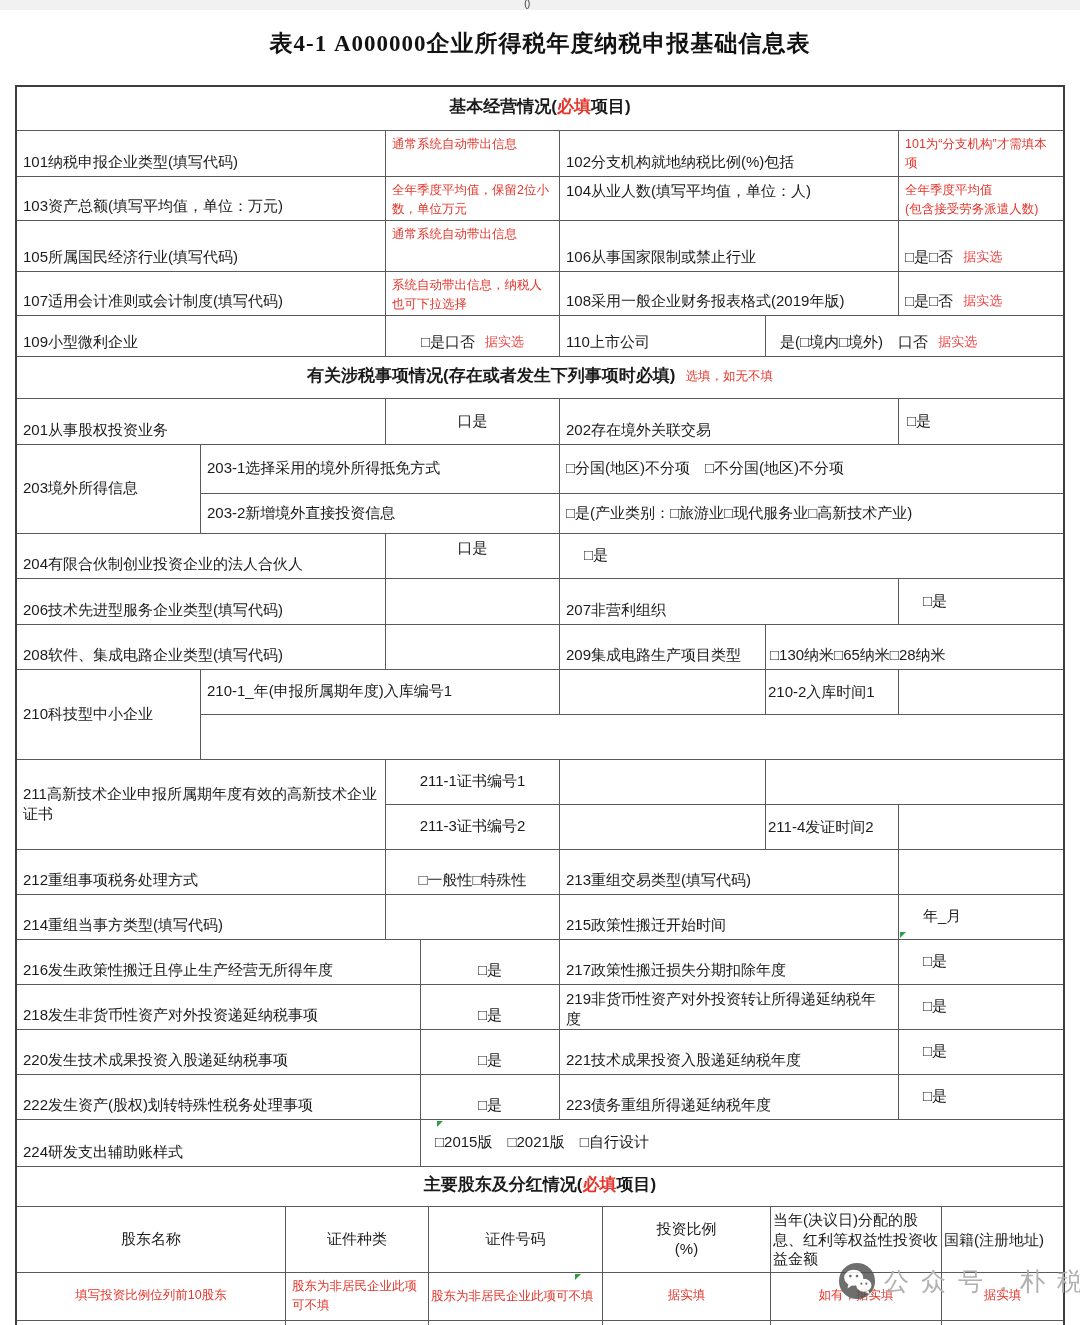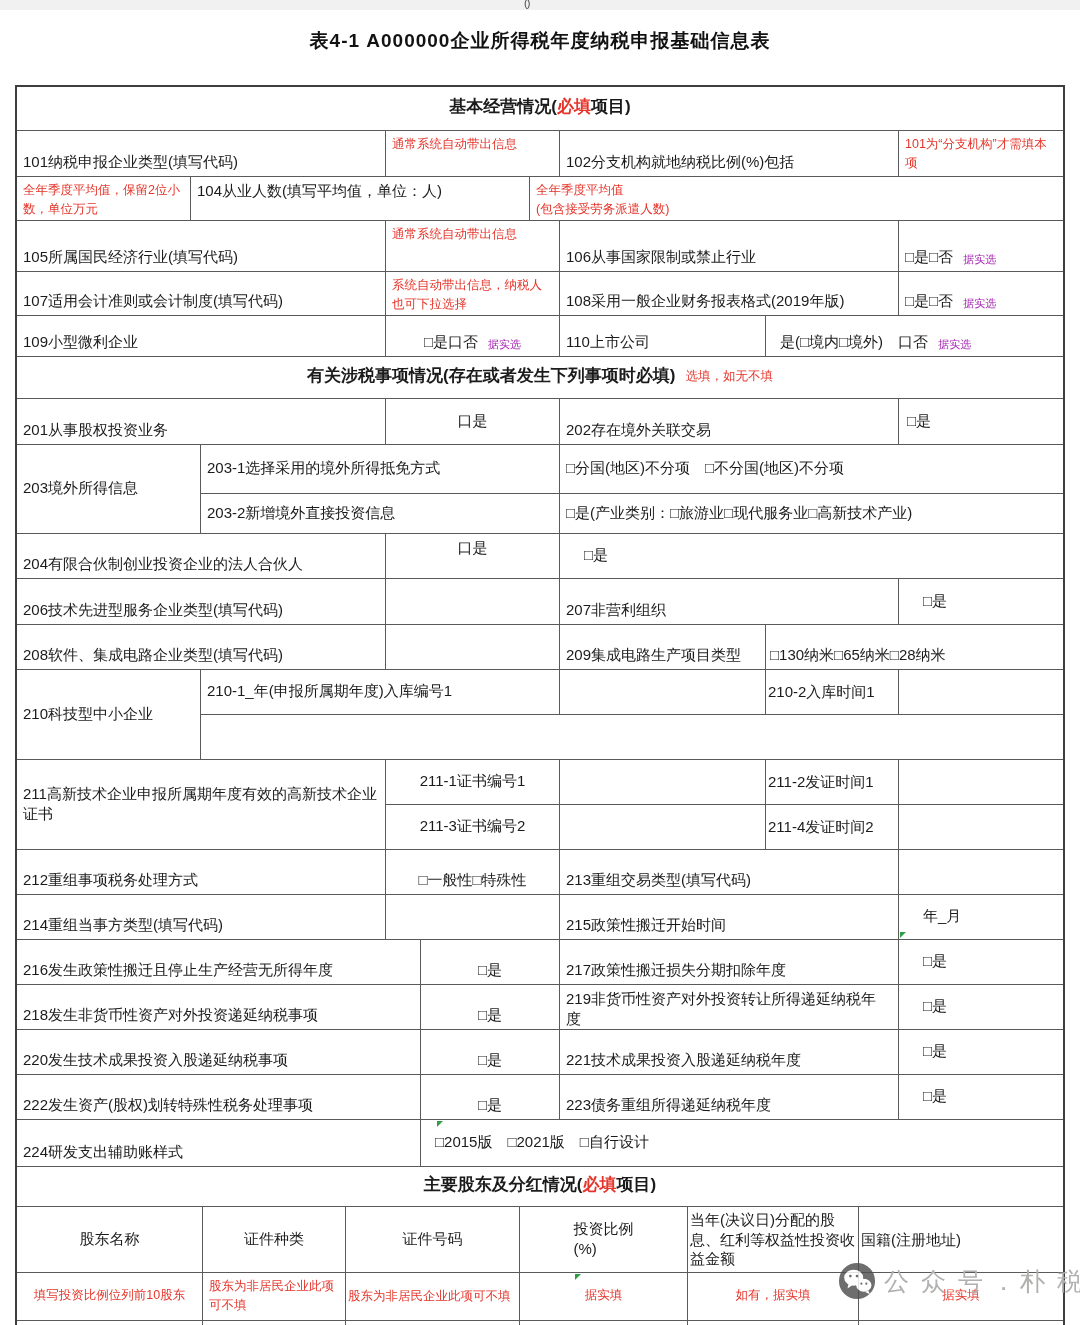--- a/index.html
+++ b/index.html
@@ -1,49 +1,49 @@
 <!DOCTYPE html>
 <html><head>
 <meta charset="utf-8">
 <style>
   html,body{margin:0;padding:0;background:#fff;}
   .page{position:relative;width:1080px;height:1325px;background:#ffffff;overflow:hidden;
         font-family:"Liberation Sans","DejaVu Sans",sans-serif;}
   .topstrip{position:absolute;left:0;top:0;width:1080px;height:10px;background:#f1f1f1;}
   .topmark{position:absolute;left:524px;top:-3px;font-size:11px;color:#4a4a4a;letter-spacing:-1px;}
   .pagetitle{position:absolute;left:0;top:28px;width:1080px;text-align:center;
-             font-size:19px;font-weight:bold;color:#121212;letter-spacing:1px;}
+             font-size:23px;font-weight:bold;color:#121212;letter-spacing:1px;font-family:Liberation Serif, serif;}
   .tbl{position:absolute;left:15px;top:85px;width:1050px;border:2px solid #3e3e3e;
        box-sizing:border-box;background:#fff;}
   .row{display:flex;border-bottom:1px solid #5a5a5a;box-sizing:border-box;}
   .row.last{border-bottom:none;}
   .cell{position:relative;display:flex;align-items:flex-end;padding:3px 6px 5px 6px;
         border-right:1px solid #5a5a5a;box-sizing:border-box;font-size:15px;color:#1b1b1b;
         line-height:1.3;overflow:hidden;}
   .cell.lastc{border-right:none;}
   .col{display:flex;flex-direction:column;flex:1;box-sizing:border-box;}
   .subrow{display:flex;border-bottom:1px solid #5a5a5a;box-sizing:border-box;}
   .subrow.subfill{flex:1;border-bottom:none;}
   
-  .w184{width:184px;flex:none}.w226{width:186px;flex:none}.w143{width:143px;flex:none}
+  .w184{width:184px;flex:none}.w226{width:269px;flex:none}.w143{width:143px;flex:none}
   .w174{width:174px;flex:none}.w339{width:339px;flex:none}.w369{width:369px;flex:none}
   .w404{width:404px;flex:none}.w139{width:139px;flex:none}.w359{width:359px;flex:none}
   .w206{width:206px;flex:none}.w133{width:133px;flex:none}.w168{width:168px;flex:none}
   .w171{width:171px;flex:none}.fill{flex:1}
   
   .h40{height:40px}.h41{height:41px}.h42{height:42px}.h44{height:44px}.h45{height:45px}
   .h46{height:46px}.h47{height:47px}.h48{height:48px}.h49{height:49px}.h51{height:51px}
   .h66{height:66px}.h89{height:89px}.h90{height:90px}.h6{height:6px}
   
   .vc{align-items:center}.vt{align-items:flex-start;padding-top:4px}
-  .hc{justify-content:center;text-align:left}
+  .hc{justify-content:center;text-align:center}
   .sech{justify-content:center;align-items:center;font-weight:bold;font-size:17px;text-align:center;}
   .note{font-size:12.5px;color:#e5352b;line-height:1.5;}
   .red{color:#e5352b;}
-  .hint{font-size:11px;color:#a21caf;margin-left:10px;white-space:nowrap;}
+  .hint{font-size:13px;color:#ef4444;margin-left:10px;white-space:nowrap;}
   .secnote{font-size:12.5px;color:#e5352b;font-weight:normal;margin-left:10px;}
   .pre{white-space:pre-line;}
   .padL8{padding-left:8px}.padL14{padding-left:14px}.padL24{padding-left:24px}.padR40{padding-right:16px}
   .gm{position:absolute;width:0;height:0;border-top:6px solid #2f9e44;border-right:6px solid transparent;}
   .gm1{left:883px;top:845px}.gm2{left:420px;top:1034px}.gm3{left:558px;top:1187px}
   
   .wm{position:absolute;left:838px;top:1262px;display:flex;align-items:center;z-index:9;}
   .wm-icon{width:38px;height:38px;flex:none;opacity:.82;}
   .wm-text{margin-left:8px;font-size:25px;color:#b2b1b0;letter-spacing:12px;white-space:nowrap;}
   .wm-dot{font-size:25px;color:#b2b1b0;margin-left:-4px;}
@@ -73,20 +73,21 @@
       <div class="cell w174 vt">
           <span class="note">通常系统自动带出信息</span>
         </div>
       <div class="cell w339">102分支机构就地纳税比例(%)包括</div>
       <div class="cell fill vt lastc">
           <span class="note">101为“分支机构”才需填本项</span>
         </div>
     </div>
 
     <div class="row h44">
+      <div class="cell w369">103资产总额(填写平均值，单位：万元)</div>
       <div class="cell w174 vt">
           <span class="note">全年季度平均值，保留2位小数，单位万元</span>
         </div>
       <div class="cell w339 vt">104从业人数(填写平均值，单位：人)</div>
       <div class="cell fill vt lastc">
         <span class="note"><span>全年季度平均值</span><br><span>(包含接受劳务派遣人数)</span></span>
       </div>
     </div>
 
     <div class="row h51">
@@ -183,21 +184,20 @@
         </div>
       </div>
     </div>
 
     <div class="row h90">
       <div class="cell w369 vc">211高新技术企业申报所属期年度有效的高新技术企业证书</div>
       <div class="col">
         <div class="subrow h45">
           <div class="cell w174 vc hc">211-1证书编号1</div>
           <div class="cell w206"></div>
-          <div class="cell w133 vc" style="padding:3px 2px">211-2发证时间1</div>
           <div class="cell fill lastc"></div>
         </div>
         <div class="subrow subfill">
           <div class="cell w174 vc hc">211-3证书编号2</div>
           <div class="cell w206"></div>
           <div class="cell w133 vc" style="padding:3px 2px">211-4发证时间2</div>
           <div class="cell fill lastc"></div>
         </div>
       </div>
     </div>

